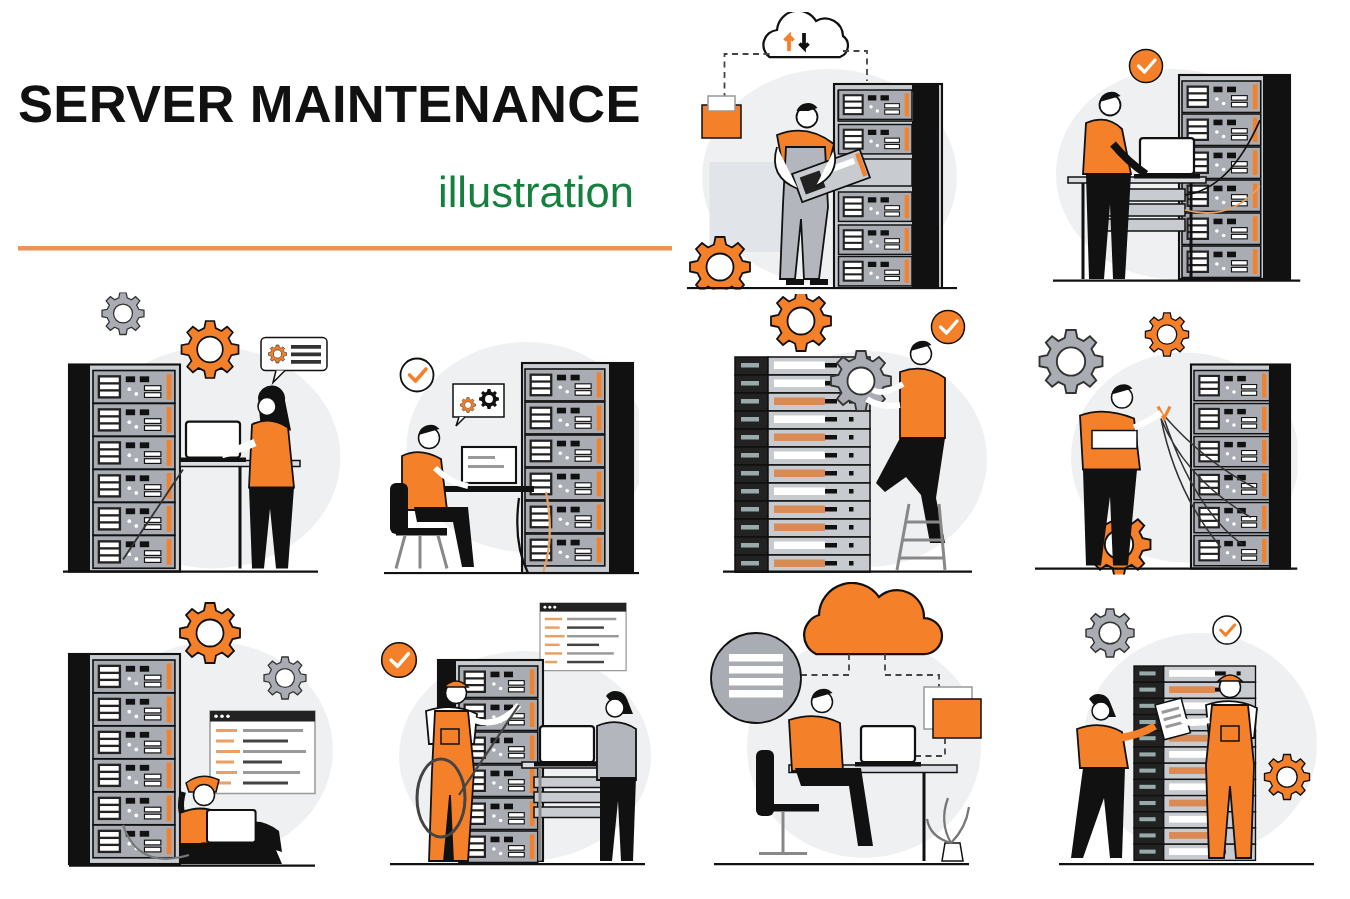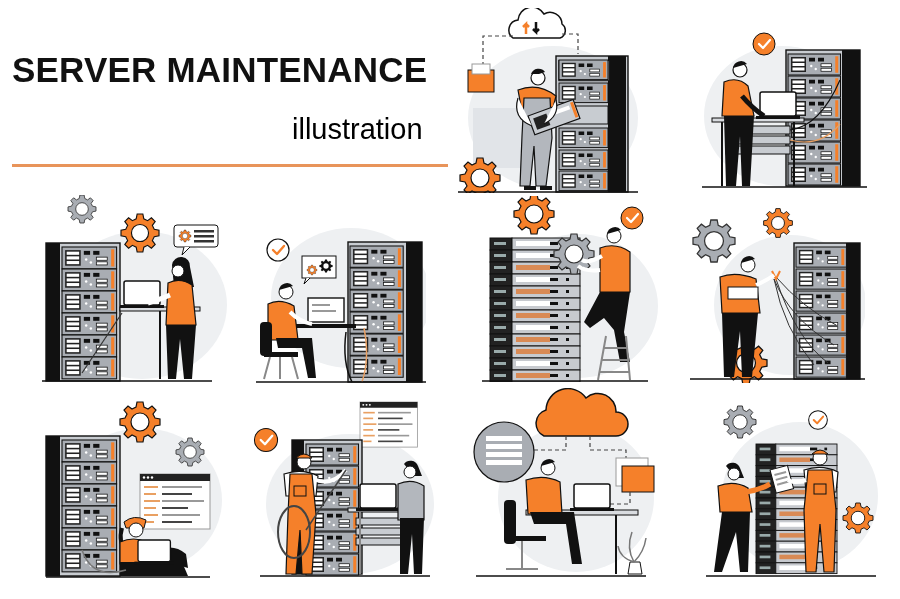--- a/index.html
+++ b/index.html
@@ -1,18 +1,18 @@
 <!DOCTYPE html>
 <html><head>
 <meta charset="utf-8">
 <style>
   html,body{margin:0;padding:0;background:#ffffff;}
   body{width:900px;height:599px;position:relative;overflow:hidden;font-family:"Liberation Sans",sans-serif;}
   .title{position:absolute;left:12px;top:50px;font-weight:bold;font-size:35px;letter-spacing:0.2px;color:#111;white-space:nowrap;line-height:40px;}
-  .subtitle{position:absolute;left:292px;top:112px;font-size:29px;color:#000000;white-space:nowrap;line-height:34px;}
+  .subtitle{position:absolute;left:292px;top:112px;font-size:29px;color:#15803d;white-space:nowrap;line-height:34px;}
   .rule{position:absolute;left:12px;top:164px;width:436px;height:3px;background:#e8945a;}
   .scene{position:absolute;}
   .scene svg{display:block;width:100%;height:100%;}
 </style>
 </head>
 <body>
 
 <div>
   <div class="title">SERVER MAINTENANCE</div>
   <div class="subtitle">illustration</div>

